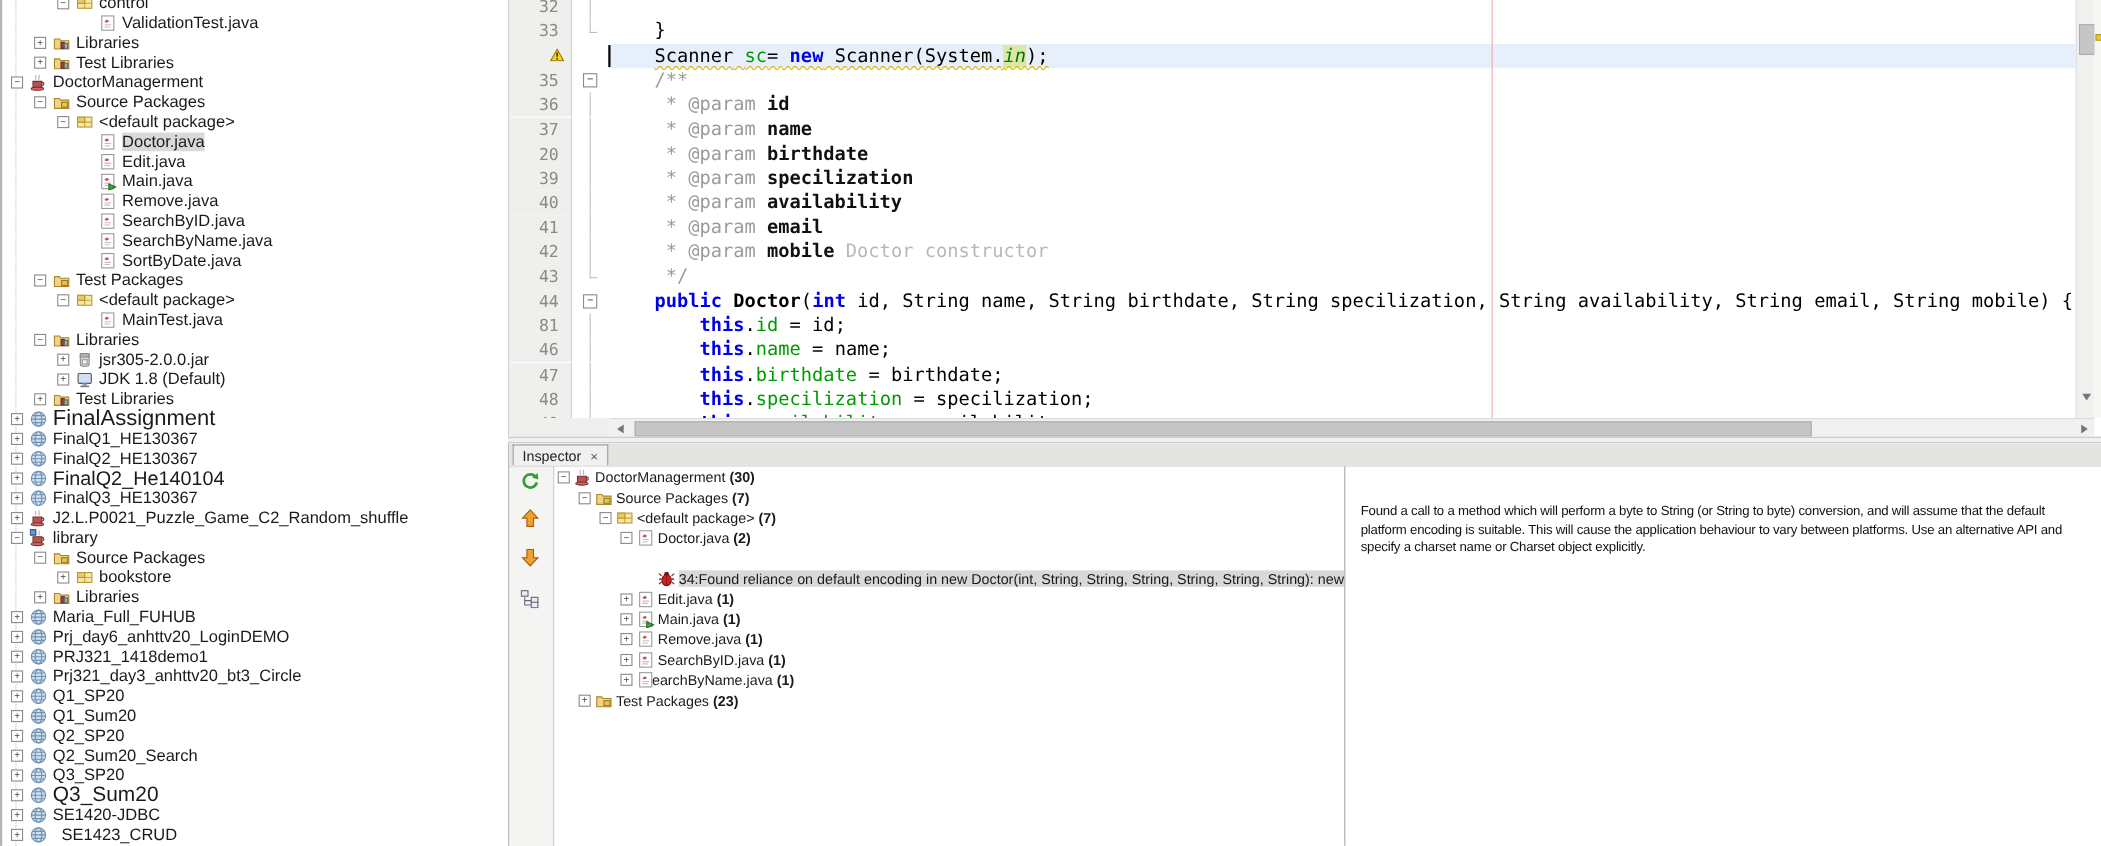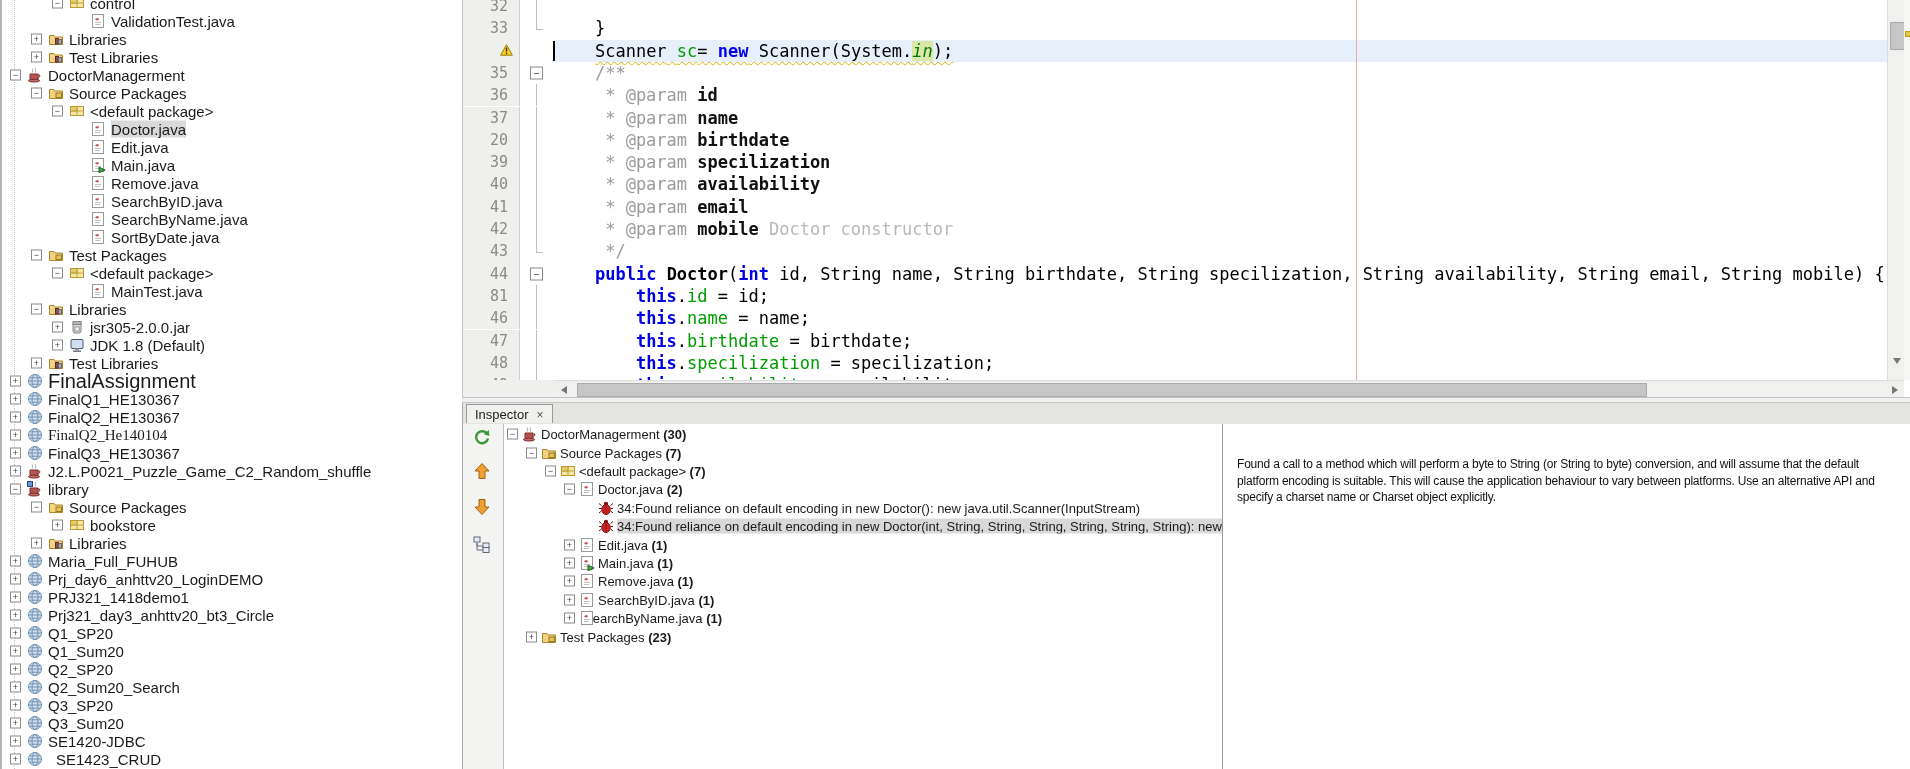--- a/index.html
+++ b/index.html
@@ -374,21 +374,21 @@
           <span class="tgl" style="left: 8px;">+</span>
           <span class="ic" style="left: 25px;">
             <svg width="16" height="16" viewBox="0 0 16 16" xmlns="http://www.w3.org/2000/svg">
               <circle cx="8" cy="8" r="6.5" fill="#cfe0f0" stroke="#7090b0"></circle>
               <ellipse cx="8" cy="8" rx="3" ry="6.5" fill="none" stroke="#7090b0"></ellipse>
               <line x1="1.5" y1="8" x2="14.5" y2="8" stroke="#7090b0"></line>
               <line x1="2.6" y1="4.8" x2="13.4" y2="4.8" stroke="#7090b0"></line>
               <line x1="2.6" y1="11.2" x2="13.4" y2="11.2" stroke="#7090b0"></line>
             </svg>
           </span>
-          <span class="lbl" style="left: 46px; font-size: 15px; font-family: Liberation Serif, serif;">FinalQ2_He140104</span>
+          <span class="lbl" style="left: 46px; font-size: 18px;">FinalQ2_He140104</span>
         </div>
         <div class="trow" style="top: 444px; height: 18px;">
           <span class="tgl" style="left: 8px;">+</span>
           <span class="ic" style="left: 25px;">
             <svg width="16" height="16" viewBox="0 0 16 16" xmlns="http://www.w3.org/2000/svg">
               <circle cx="8" cy="8" r="6.5" fill="#cfe0f0" stroke="#7090b0"></circle>
               <ellipse cx="8" cy="8" rx="3" ry="6.5" fill="none" stroke="#7090b0"></ellipse>
               <line x1="1.5" y1="8" x2="14.5" y2="8" stroke="#7090b0"></line>
               <line x1="2.6" y1="4.8" x2="13.4" y2="4.8" stroke="#7090b0"></line>
               <line x1="2.6" y1="11.2" x2="13.4" y2="11.2" stroke="#7090b0"></line>
@@ -575,21 +575,21 @@
           <span class="tgl" style="left: 8px;">+</span>
           <span class="ic" style="left: 25px;">
             <svg width="16" height="16" viewBox="0 0 16 16" xmlns="http://www.w3.org/2000/svg">
               <circle cx="8" cy="8" r="6.5" fill="#cfe0f0" stroke="#7090b0"></circle>
               <ellipse cx="8" cy="8" rx="3" ry="6.5" fill="none" stroke="#7090b0"></ellipse>
               <line x1="1.5" y1="8" x2="14.5" y2="8" stroke="#7090b0"></line>
               <line x1="2.6" y1="4.8" x2="13.4" y2="4.8" stroke="#7090b0"></line>
               <line x1="2.6" y1="11.2" x2="13.4" y2="11.2" stroke="#7090b0"></line>
             </svg>
           </span>
-          <span class="lbl" style="left: 46px; font-size: 15px;">Q3_Sum20</span>
+          <span class="lbl" style="left: 46px; font-size: 19px;">Q3_Sum20</span>
         </div>
         <div class="trow" style="top: 732px; height: 18px;">
           <span class="tgl" style="left: 8px;">+</span>
           <span class="ic" style="left: 25px;">
             <svg width="16" height="16" viewBox="0 0 16 16" xmlns="http://www.w3.org/2000/svg">
               <circle cx="8" cy="8" r="6.5" fill="#cfe0f0" stroke="#7090b0"></circle>
               <ellipse cx="8" cy="8" rx="3" ry="6.5" fill="none" stroke="#7090b0"></ellipse>
               <line x1="1.5" y1="8" x2="14.5" y2="8" stroke="#7090b0"></line>
               <line x1="2.6" y1="4.8" x2="13.4" y2="4.8" stroke="#7090b0"></line>
               <line x1="2.6" y1="11.2" x2="13.4" y2="11.2" stroke="#7090b0"></line>
@@ -795,31 +795,20 @@
             <span class="ic" style="left: 75px;">
               <svg width="16" height="16" viewBox="0 0 16 16" xmlns="http://www.w3.org/2000/svg">
                 <rect x="2.5" y="1.5" width="11" height="13" fill="#fff" stroke="#9a9a9a"></rect>
                 <path d="M5 6.5 q2 -3 4.2 -0.3 q-2 2.6 -4.2 0.3" fill="#c65a5a"></path>
                 <line x1="5" y1="9.5" x2="11" y2="9.5" stroke="#c0c0c0"></line>
                 <line x1="5" y1="11.5" x2="10" y2="11.5" stroke="#c0c0c0"></line>
               </svg>
             </span>
             <span class="lbl" style="left: 94px; font-size: 13px;">Doctor.java <b>(2)</b></span>
           </div>
-          <div class="trow" style="top: 74.6px; height: 18.4px;">
-            <span class="ic" style="left: 94px;">
-              <svg width="16" height="16" viewBox="0 0 16 16" xmlns="http://www.w3.org/2000/svg">
-                <path d="M3.5 5.5 L1 3.5 M3.5 8.5 L1 8.5 M3.5 11 L1 13 M12.5 5.5 L15 3.5 M12.5 8.5 L15 8.5 M12.5 11 L15 13" stroke="#701010"></path>
-                <circle cx="8" cy="4" r="2.2" fill="#801010"></circle>
-                <ellipse cx="8" cy="9.5" rx="4.2" ry="5" fill="#d42222" stroke="#701010"></ellipse>
-                <line x1="8" y1="5.5" x2="8" y2="13.5" stroke="#8a1515"></line>
-              </svg>
-            </span>
-            <span class="lbl" style="left: 113px; font-size: 13px;">34:Found reliance on default encoding in new Doctor(): new java.util.Scanner(InputStream)</span>
-          </div>
           <div class="trow" style="top: 93px; height: 18.4px;">
             <span class="ic" style="left: 94px;">
               <svg width="16" height="16" viewBox="0 0 16 16" xmlns="http://www.w3.org/2000/svg">
                 <path d="M3.5 5.5 L1 3.5 M3.5 8.5 L1 8.5 M3.5 11 L1 13 M12.5 5.5 L15 3.5 M12.5 8.5 L15 8.5 M12.5 11 L15 13" stroke="#701010"></path>
                 <circle cx="8" cy="4" r="2.2" fill="#801010"></circle>
                 <ellipse cx="8" cy="9.5" rx="4.2" ry="5" fill="#d42222" stroke="#701010"></ellipse>
                 <line x1="8" y1="5.5" x2="8" y2="13.5" stroke="#8a1515"></line>
               </svg>
             </span>
             <span class="lbl selgrow" style="left: 113px; font-size: 13px;">34:Found reliance on default encoding in new Doctor(int, String, String, String, String, String, String): new java.util.Scann</span>

